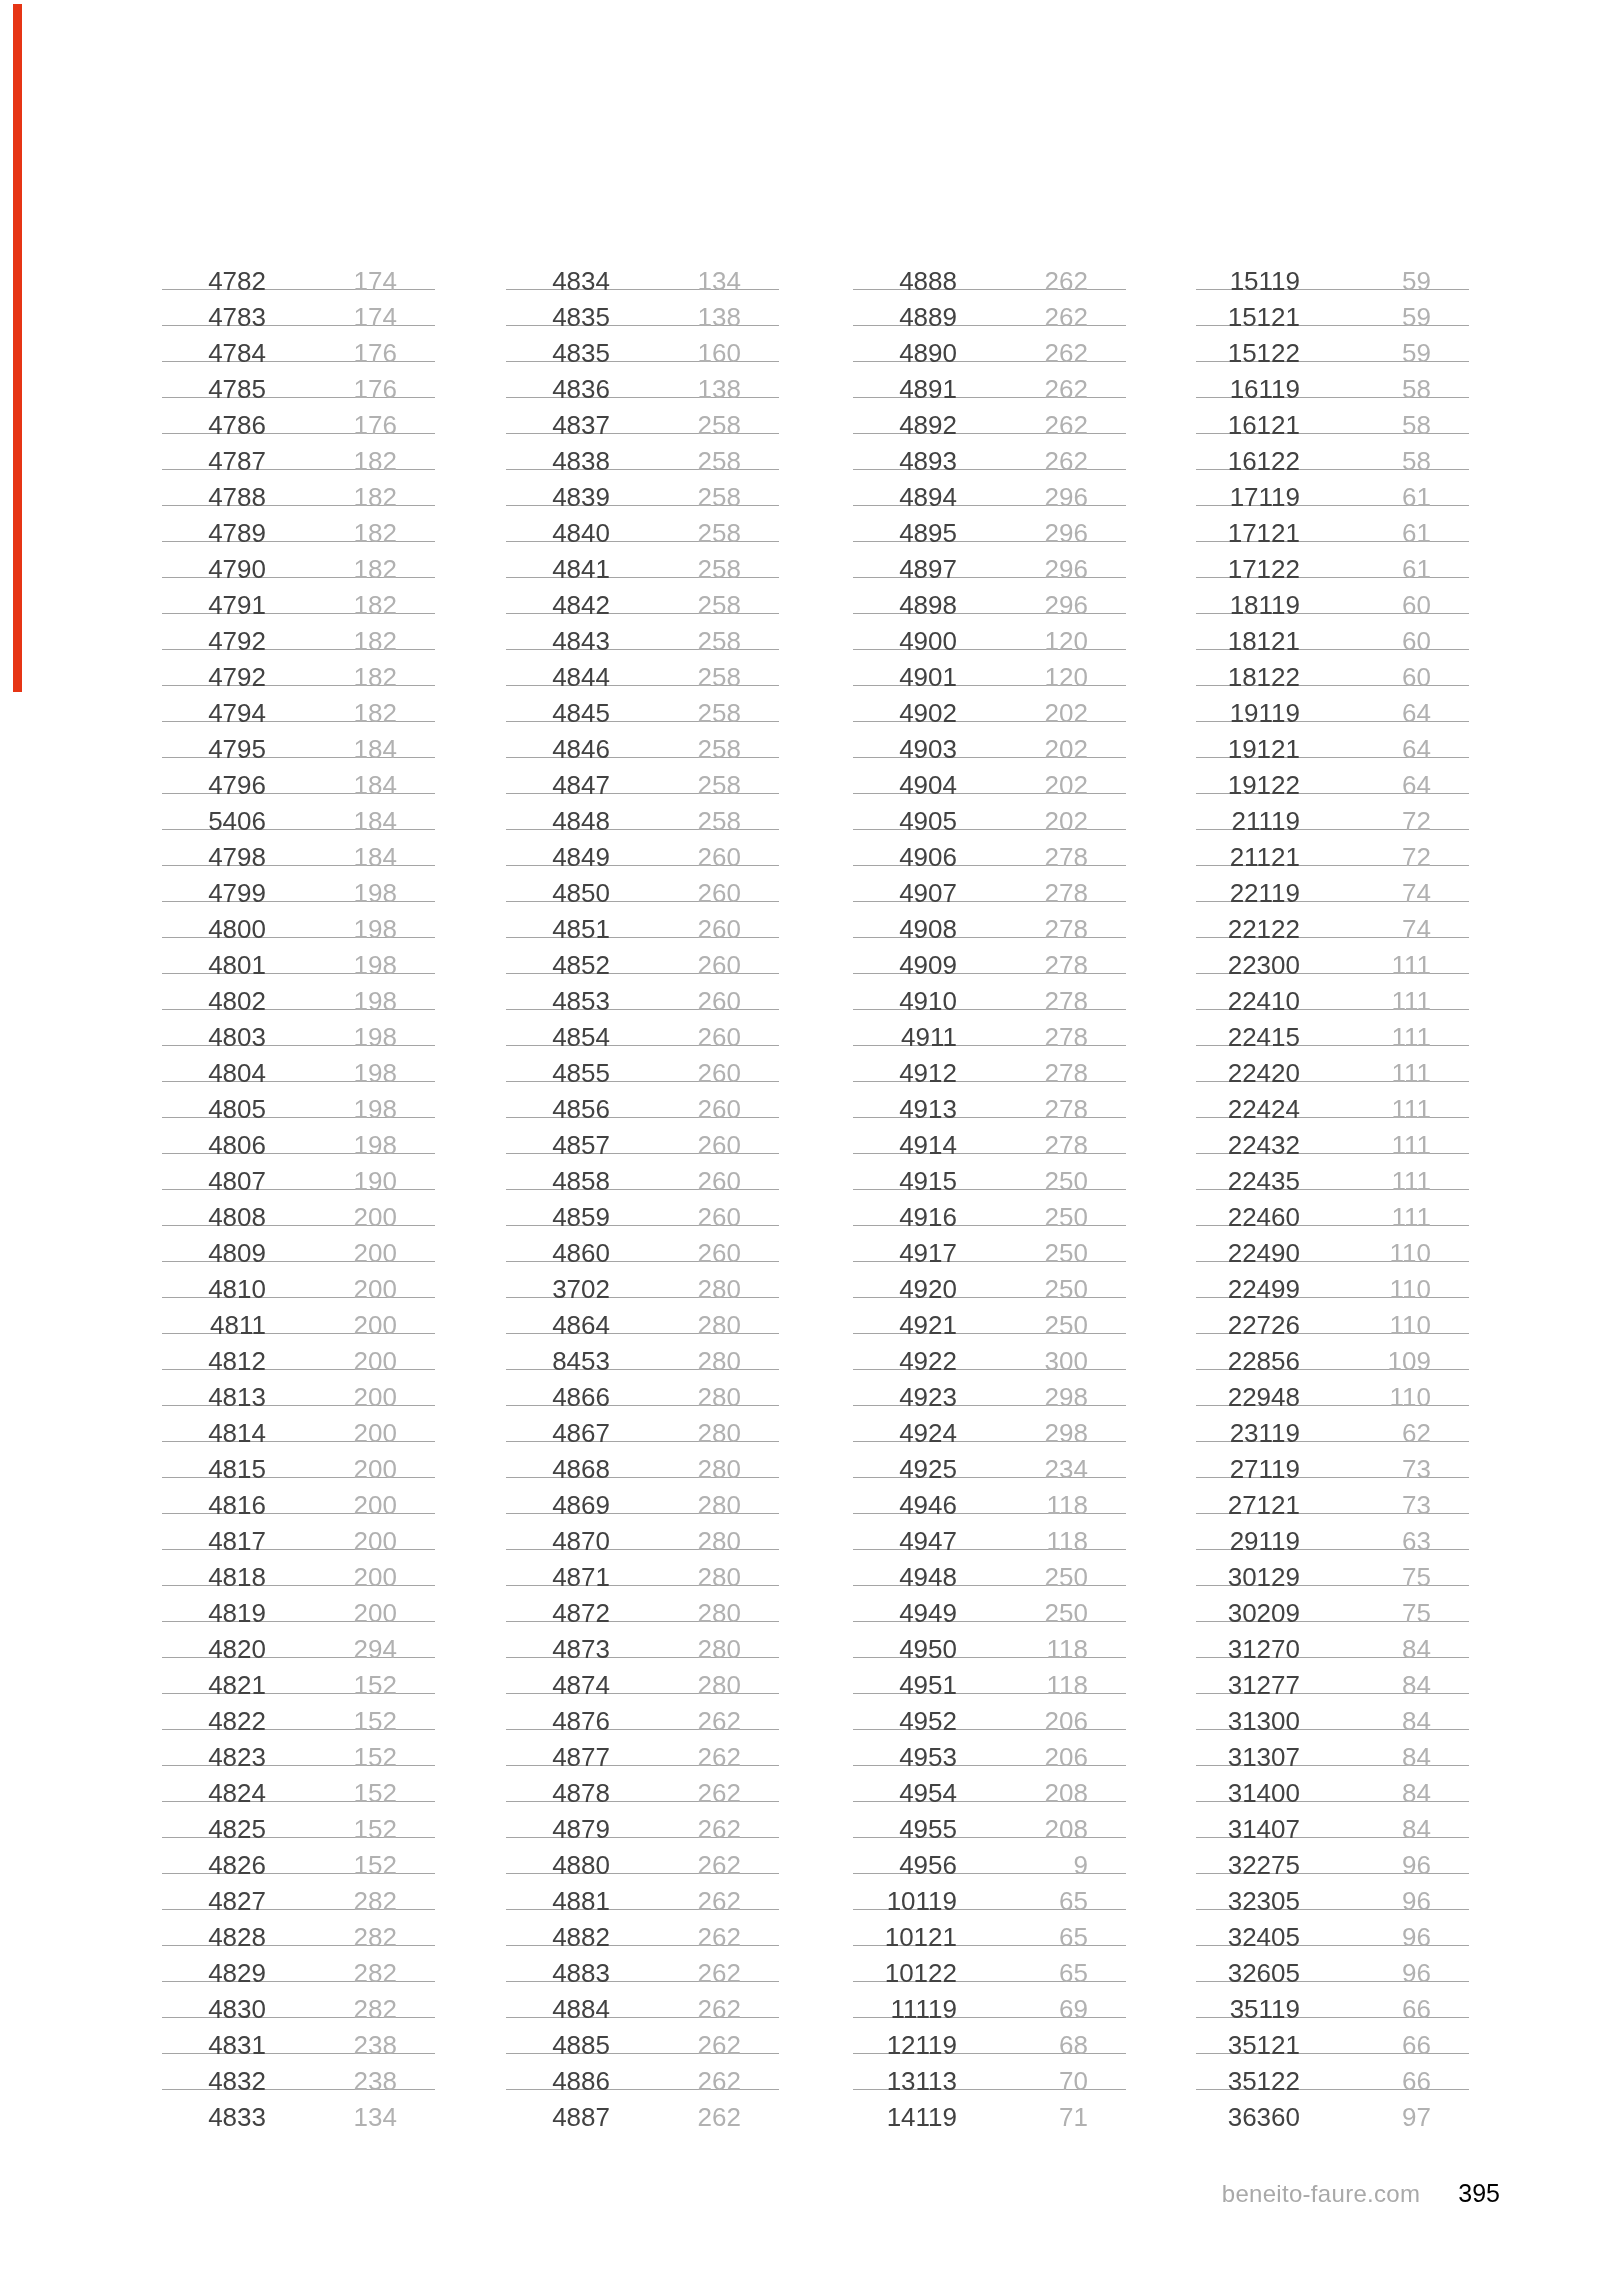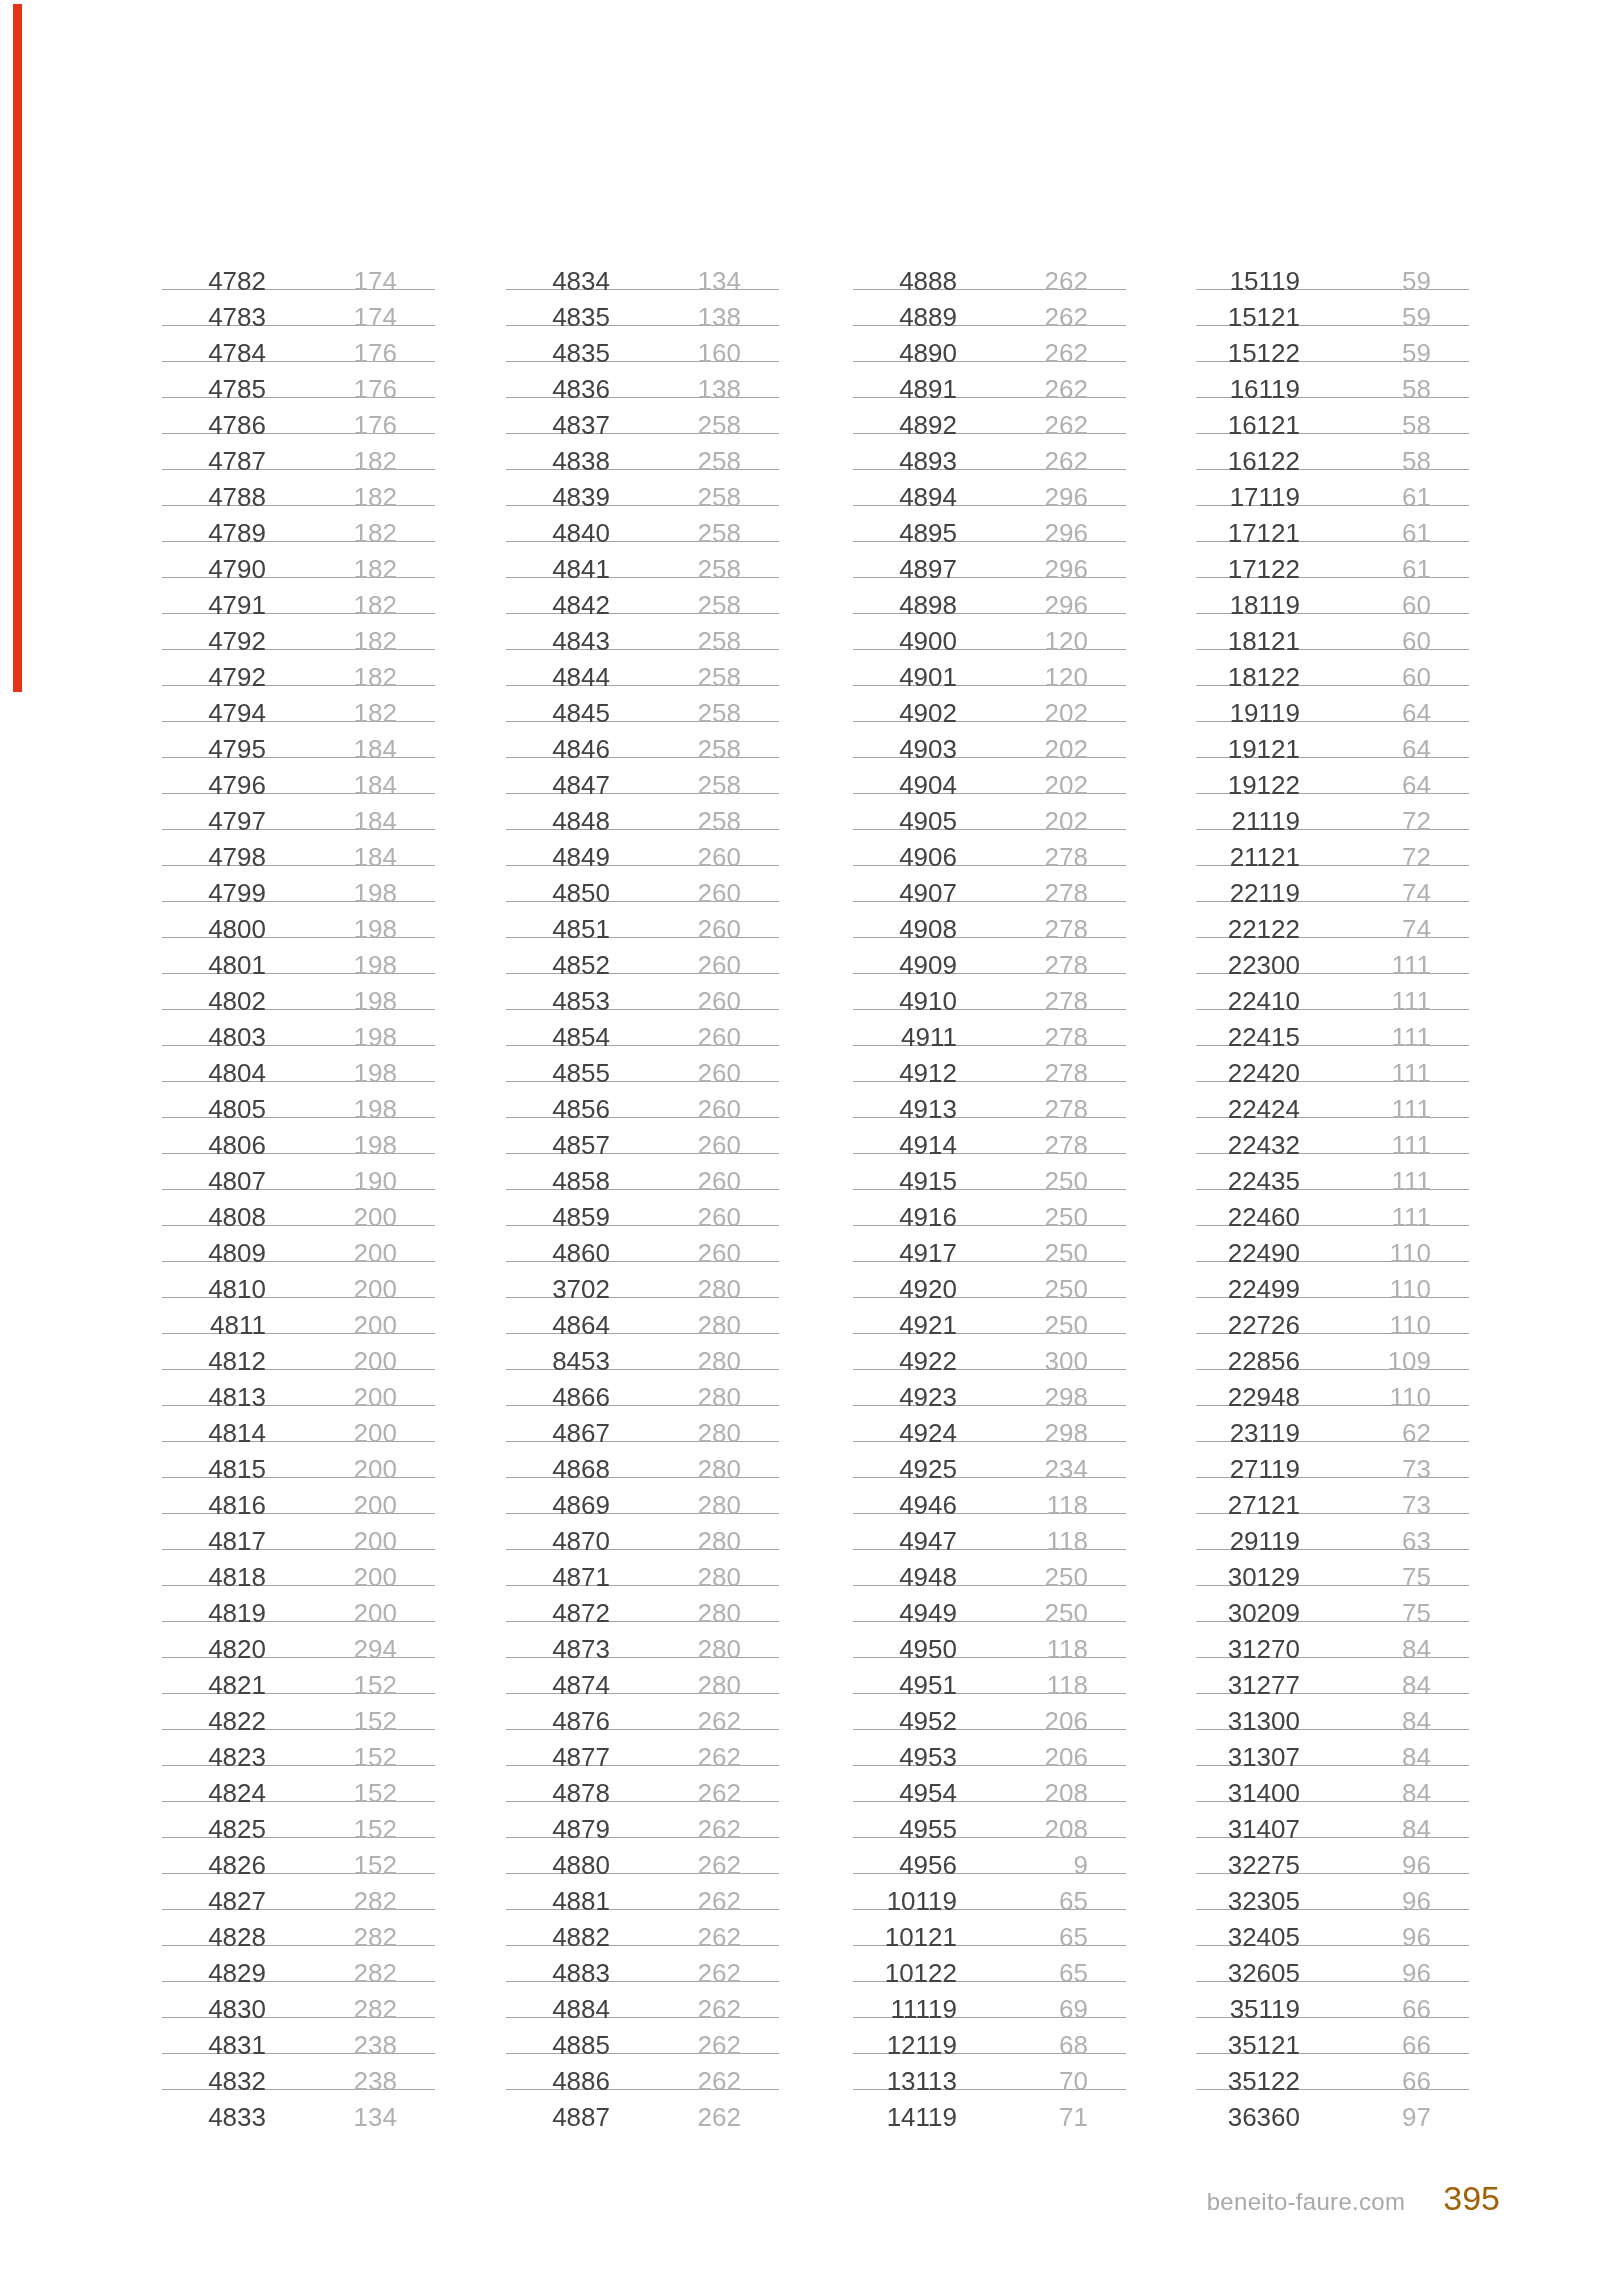--- a/index.html
+++ b/index.html
@@ -51,22 +51,22 @@
     align-items: baseline;
     gap: 38px;
   }
   .footer-site {
     font-size: 24px;
     color: #a9a9a9;
     letter-spacing: 0.3px;
     font-weight: 300;
   }
   .footer-pagenum {
-    font-size: 34px;
-    color: #a16207;
+    font-size: 25px;
+    color: #000000;
   }
 </style>
 </head>
 <body>
 
 <div class="page">
 
   <div class="red-edge-bar"></div>
 
   <div class="index-table">
@@ -125,21 +125,21 @@
         </div>
         <div class="row">
           <span class="code">4795</span>
           <span class="pref">184</span>
         </div>
         <div class="row">
           <span class="code">4796</span>
           <span class="pref">184</span>
         </div>
         <div class="row">
-          <span class="code">4797</span>
+          <span class="code">5406</span>
           <span class="pref">184</span>
         </div>
         <div class="row">
           <span class="code">4798</span>
           <span class="pref">184</span>
         </div>
         <div class="row">
           <span class="code">4799</span>
           <span class="pref">198</span>
         </div>

